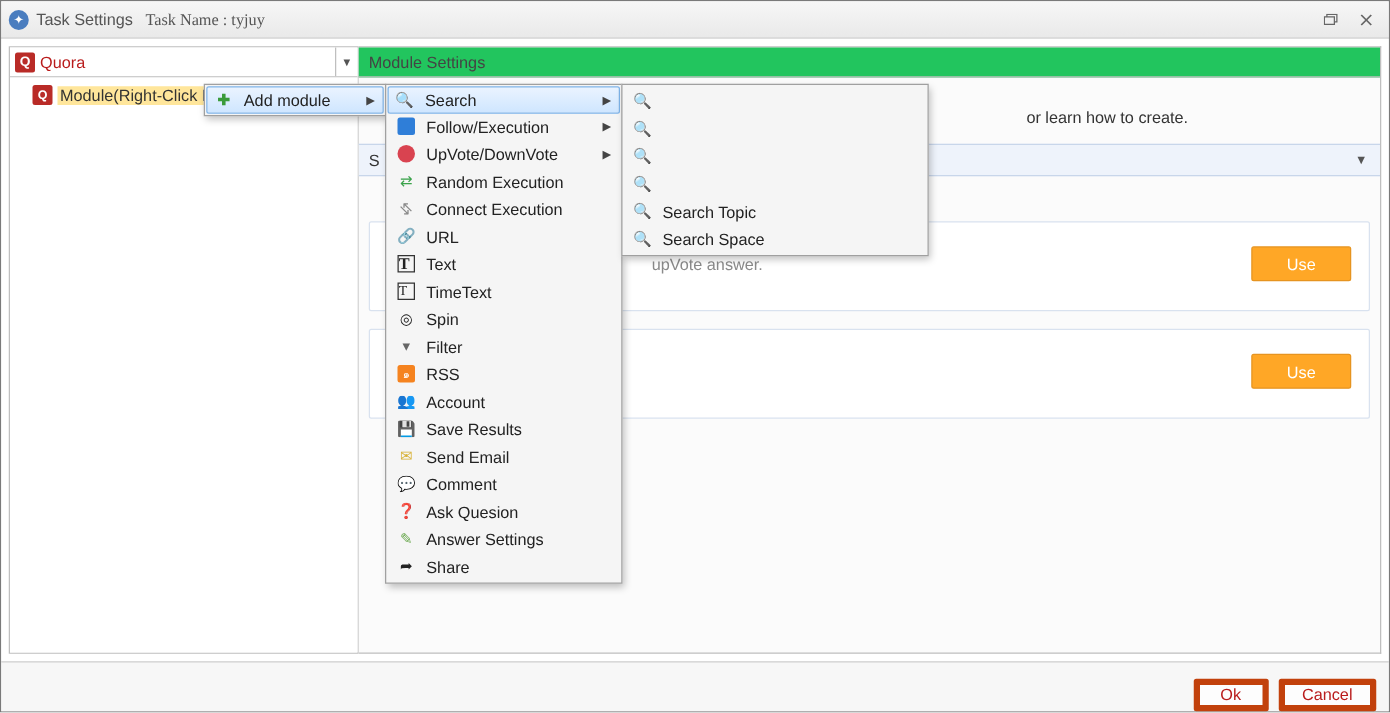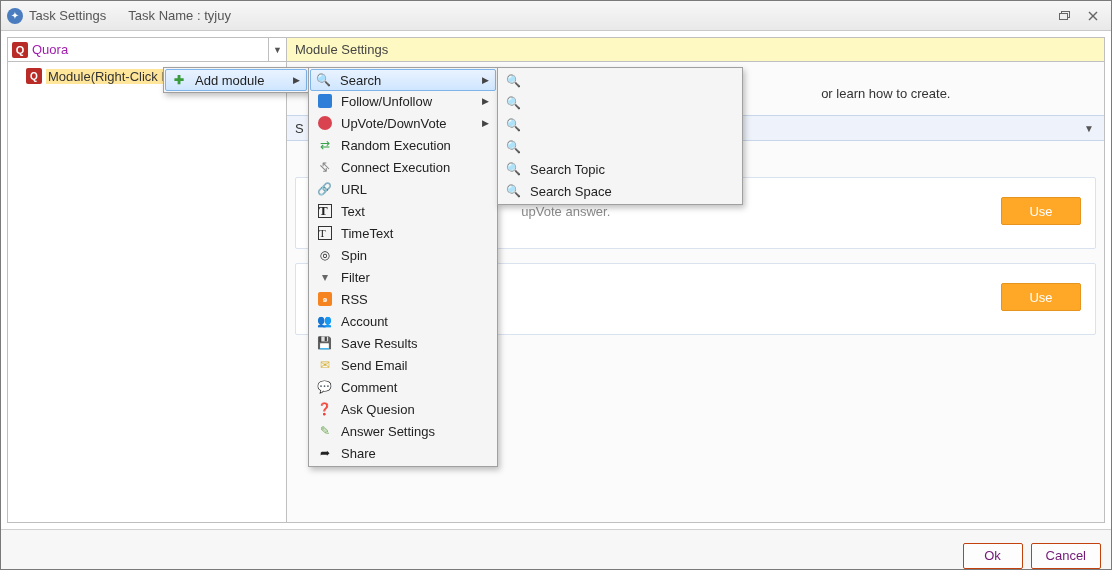--- a/index.html
+++ b/index.html
@@ -3,47 +3,47 @@
 <meta charset="utf-8">
 <style>
 * { box-sizing: border-box; margin: 0; padding: 0; font-family: "Segoe UI", Tahoma, sans-serif; font-size: 13px; }
 html, body { width: 1112px; height: 570px; overflow: hidden; background: #fff; }
 
 .window { width: 1112px; height: 570px; border: 1px solid #7a7a7a; background: #f0f0f0; display: flex; flex-direction: column; }
 
 .titlebar { height: 30px; background: linear-gradient(#f7f7f7,#e9e9e9); border-bottom: 1px solid #c9c9c9; display: flex; align-items: center; padding: 0 6px; color: #555; }
 .titlebar .app-icon { width:16px; height:16px; border-radius:50%; background:#4a7dbf; display:flex; align-items:center; justify-content:center; margin-right:6px; font-size:10px; color:#fff; }
 .titlebar .title-text { flex: 0 0 auto; font-weight: 500; }
-.titlebar .task-name { margin-left: 22px; }
+.titlebar .task-name { margin-left: 10px; font-family: Liberation Serif, serif; }
 .titlebar .spacer { flex: 1; }
 .titlebar .win-btn { width: 24px; height: 20px; display:flex; align-items:center; justify-content:center; color:#666; margin-left:4px; cursor:pointer; }
 
 .body-area { flex:1; display:flex; padding:6px; gap:0; background:#fff; }
 
 .left-col { width: 280px; display:flex; flex-direction:column; border:1px solid #bfbfbf; }
 .combo { height:24px; border-bottom:1px solid #bfbfbf; display:flex; align-items:center; background:#fff; }
 .combo .q-icon { width:16px; height:16px; margin:0 4px; background:#b92b27; border-radius:2px; display:flex; align-items:center; justify-content:center; color:#fff; font-weight:bold; font-size:11px; }
-.combo .combo-text { flex:1; color:#a21caf; }
+.combo .combo-text { flex:1; color:#b91c1c; }
 .combo .combo-arrow { width:18px; height:100%; border-left:1px solid #bfbfbf; display:flex; align-items:center; justify-content:center; font-size:9px; color:#555; }
 .tree { flex:1; background:#fff; overflow:hidden; position:relative; padding-top:4px; }
 .tree-node { display:flex; align-items:center; height:20px; padding-left:18px; }
 .tree-node .node-icon { width:16px; height:16px; background:#b92b27; border-radius:2px; display:flex; align-items:center; justify-content:center; color:#fff; font-weight:bold; font-size:10px; margin-right:4px; }
 .tree-node .node-label { background:#ffe69b; padding:0 2px; color:#333; }
 
 .right-col { flex:1; display:flex; flex-direction:column; border:1px solid #bfbfbf; border-left:none; position:relative; background:#fbfbfb; }
-.mod-header { height:24px; border-bottom:1px solid #bfbfbf; display:flex; align-items:center; padding-left:8px; color:#444; background:#fef9c3; }
+.mod-header { height:24px; border-bottom:1px solid #bfbfbf; display:flex; align-items:center; padding-left:8px; color:#444; background:#22c55e; }
 .hint-line { padding: 24px 8px 14px 8px; color:#333; text-align:center; }
 .section-bar { height:26px; background:#eef3fb; border-top:1px solid #c8d6ea; border-bottom:1px solid #c8d6ea; display:flex; align-items:center; padding:0 8px; color:#333; font-weight:500; position:relative; }
 .section-bar .caret { position:absolute; right:10px; font-size:10px; color:#555; }
 .card { margin:14px 8px 0 8px; background:#fff; border:1px solid #d9e2ef; border-radius:2px; padding:16px 14px 20px 14px; min-height:72px; display:flex; align-items:center;gap:16px; }
 .card .card-text { flex:1; color:#8a8a8a; font-size:12px; }
 .use-btn { width:80px; height:28px; background:#ffa726; border:1px solid #e69420; color:#fff; border-radius:2px; cursor:pointer; display:flex; align-items:center; justify-content:center; }
 
 .footer { height:40px; border-top:1px solid #d0d0d0; background:#f7f7f7; display:flex; align-items:center; justify-content:flex-end; padding:0 10px; gap:8px; }
-.btn { min-width:60px; height:26px; padding:0 14px; background:#fdfdfd; border:1px solid #c2410c; border-radius:2px; cursor:pointer; display:flex; align-items:center; justify-content:center; color:#701a75;margin-top:12px; }
+.btn { min-width:60px; height:26px; padding:0 14px; background:#fdfdfd; border:5px solid #c2410c; border-radius:2px; cursor:pointer; display:flex; align-items:center; justify-content:center; color:#b91c1c;margin-top:12px; }
 
 
 .menu { position:absolute; background:#f5f5f5; border:1px solid #a0a0a0; box-shadow:2px 3px 6px rgba(0,0,0,.25); padding:2px; z-index:10; }
 .menu-item { height:22px; display:flex; align-items:center; padding:0 20px 0 4px; cursor:default; position:relative; white-space:nowrap; color:#222; }
 .menu-item .mi-icon { width:20px; height:20px; display:flex; align-items:center; justify-content:center; margin-right:6px; font-size:12px; }
 .menu-item .mi-label { flex:1; }
 .menu-item .mi-arrow { position:absolute; right:6px; font-size:9px; color:#444; }
 .menu-item.highlight { background:linear-gradient(#eaf3ff,#cfe6ff); border:1px solid #7eb4ea; border-radius:2px; height:22px; margin:-1px; padding:0 19px 0 3px; }
 .menu-item.highlight .mi-icon { margin-right:6px; }
 
@@ -155,21 +155,21 @@
   <div class="menu" id="menu2">
       <div class="menu-item highlight">
         <span class="mi-icon ic-mag">🔍</span>
         <span class="mi-label">Search</span>
         <span class="mi-arrow">▶</span>
       </div>
       <div class="menu-item">
         <span class="mi-icon">
           <span class="ic-follow"></span>
         </span>
-        <span class="mi-label">Follow/Unfollow</span>
+        <span class="mi-label">Follow/Execution</span>
         <span class="mi-arrow">▶</span>
       </div>
       <div class="menu-item">
         <span class="mi-icon">
           <span class="ic-red"></span>
         </span>
         <span class="mi-label">UpVote/DownVote</span>
         <span class="mi-arrow">▶</span>
       </div>
       <div class="menu-item">

